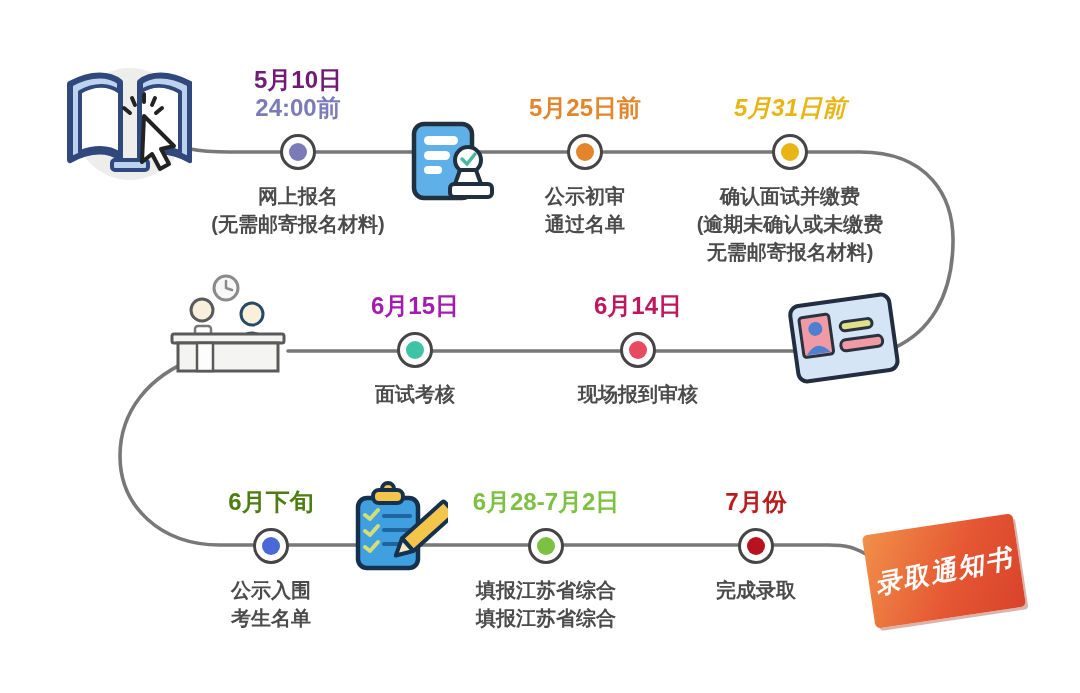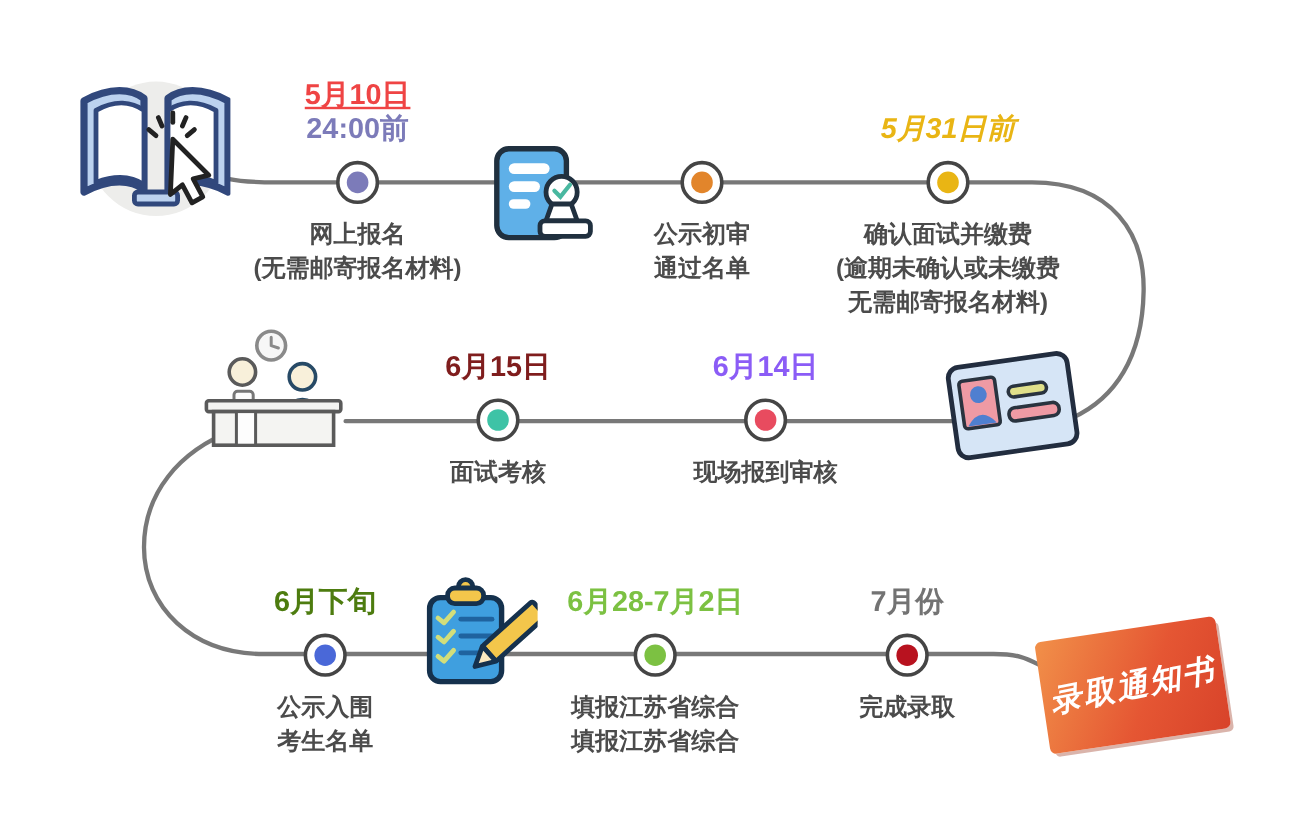--- a/index.html
+++ b/index.html
@@ -123,33 +123,36 @@
       <path d="M62 72 h17 l-8.5 16 z" fill="#fbe9c0" stroke="#15314d" stroke-width="4" stroke-linejoin="round"></path>
     </g>
   </svg>
 
   <div class="envelope">
     <span class="envelope-text">录取通知书</span>
   </div>
 
   <div class="step" style="left:168px;top:134px;width:260px;height:36px">
     <div class="date">
-      <div class="date-line" style="color: #ef4444; text-decoration: underline;">5月10日</div>
+      <div class="date-line" style="color: #701a75;">5月10日</div>
       <div class="date-line" style="color: rgb(124, 123, 185);">24:00前</div>
     </div>
     <div class="node">
         <div class="dot-core" style="background: rgb(124, 123, 185);"></div>
       </div>
     <div class="label">
       <div class="label-line">网上报名</div>
       <div class="label-line">(无需邮寄报名材料)</div>
     </div>
   </div>
 
   <div class="step" style="left:455px;top:134px;width:260px;height:36px">
+    <div class="date">
+      <div class="date-line" style="color: rgb(226, 133, 43);">5月25日前</div>
+    </div>
     <div class="node">
         <div class="dot-core" style="background: rgb(226, 133, 43);"></div>
       </div>
     <div class="label">
       <div class="label-line">公示初审</div>
       <div class="label-line">通过名单</div>
     </div>
   </div>
 
   <div class="step" style="left:640px;top:134px;width:300px;height:36px">
@@ -161,33 +164,33 @@
       </div>
     <div class="label">
       <div class="label-line">确认面试并缴费</div>
       <div class="label-line">(逾期未确认或未缴费</div>
       <div class="label-line">无需邮寄报名材料)</div>
     </div>
   </div>
 
   <div class="step" style="left:508px;top:332px;width:260px;height:36px">
     <div class="date">
-      <div class="date-line" style="color: #8b5cf6;">6月14日</div>
+      <div class="date-line" style="color: #be185d;">6月14日</div>
     </div>
     <div class="node">
         <div class="dot-core" style="background: rgb(232, 75, 95);"></div>
       </div>
     <div class="label">
       <div class="label-line">现场报到审核</div>
     </div>
   </div>
 
   <div class="step" style="left:285px;top:332px;width:260px;height:36px">
     <div class="date">
-      <div class="date-line" style="color: #7f1d1d; margin-top: 22px;">6月15日</div>
+      <div class="date-line" style="color: #a21caf; margin-top: 22px;">6月15日</div>
     </div>
     <div class="node">
         <div class="dot-core" style="background: rgb(62, 195, 166);"></div>
       </div>
     <div class="label">
       <div class="label-line">面试考核</div>
     </div>
   </div>
 
   <div class="step" style="left:141px;top:528px;width:260px;height:36px">
@@ -211,21 +214,21 @@
         <div class="dot-core" style="background: rgb(124, 193, 66);"></div>
       </div>
     <div class="label">
       <div class="label-line">填报江苏省综合</div>
       <div class="label-line">填报江苏省综合</div>
     </div>
   </div>
 
   <div class="step" style="left:626px;top:528px;width:260px;height:36px">
     <div class="date">
-      <div class="date-line" style="color: #737373;">7月份</div>
+      <div class="date-line" style="color: #b91c1c;">7月份</div>
     </div>
     <div class="node">
         <div class="dot-core" style="background: rgb(184, 18, 31);"></div>
       </div>
     <div class="label">
       <div class="label-line">完成录取</div>
     </div>
   </div>
 
 </div>

